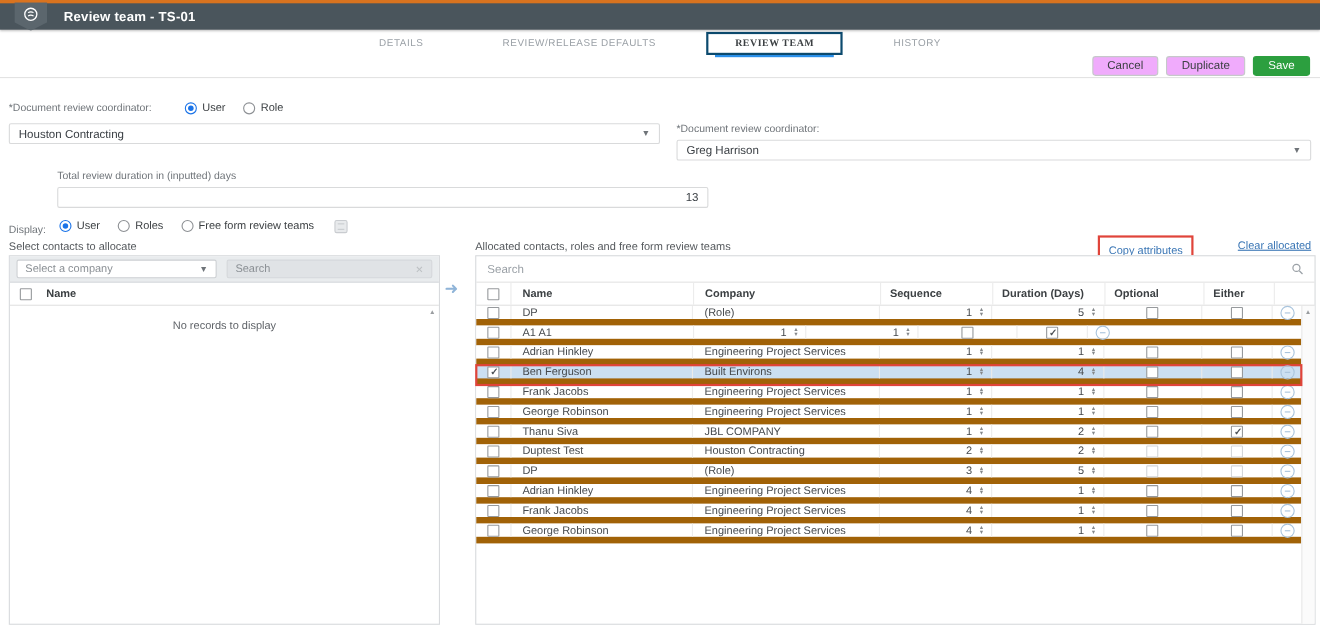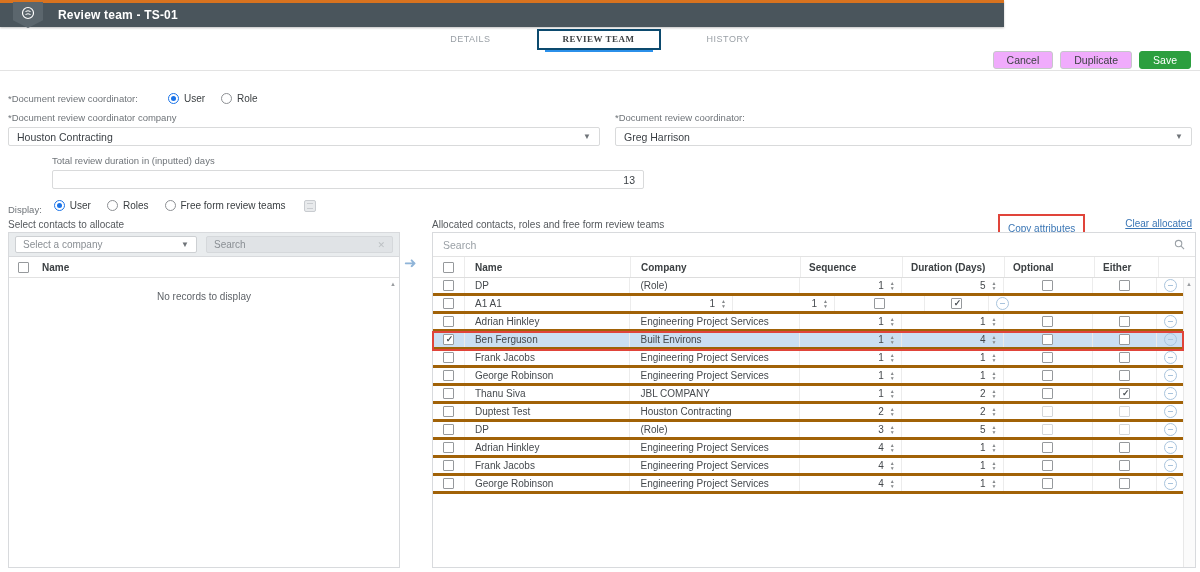--- a/index.html
+++ b/index.html
@@ -1,19 +1,19 @@
 <!DOCTYPE html>
 <html><head>
 <meta charset="utf-8">
 <style>
   * { margin:0; padding:0; box-sizing:border-box; }
   html,body { width:1200px; height:572px; background:#fff; font-family:"Liberation Sans", sans-serif; position:relative; overflow:hidden; }
 
   
-  .titlebar { position:absolute; top:0; left:0; width:1004px; height:27px; background:#4a555c; border-top:3px solid #d9731f; display:flex; align-items:center; box-shadow:0 1px 2px rgba(0,0,0,.25); z-index:5; }
+  .titlebar { position:absolute; top:0; left:0; width:1200px; height:27px; background:#4a555c; border-top:3px solid #d9731f; display:flex; align-items:center; box-shadow:0 1px 2px rgba(0,0,0,.25); z-index:5; }
   .logo-badge { width:30px; height:26px; margin-left:13px; background:#5b666d; clip-path:polygon(0 0,100% 0,100% 70%,50% 100%,0 70%); display:flex; align-items:center; justify-content:flex-start; justify-content:center; padding-bottom:4px; }
   .logo-badge svg { display:block; }
   .window-title { color:#fff; font-size:12px; font-weight:bold; margin-left:15px; letter-spacing:.2px; }
 
   
   .tabbar { position:absolute; top:29px; left:0; width:1200px; height:20px; display:flex; justify-content:center; align-items:flex-start;gap:20px; }
   .tab { position:relative; font-size:9px; letter-spacing:.5px; color:#9aa0a6; padding:5px 26px 6px; cursor:pointer; white-space:nowrap; }
   .tab.active { color:#3c4043; font-weight:bold; }
   .tab.annotated { border:2px solid #0c4a6e; padding:3px 24px 4px;font-family:Liberation Serif, serif; }
   .tab-underline { position:absolute; left:8px; right:8px; bottom:-2px; height:2px; background:#2b90ea; }
@@ -84,21 +84,21 @@
   .cell { border-right:1px solid #ececec; height:100%; }
   .c-cb   { width:32px;  display:flex; align-items:center; justify-content:center; }
   .c-name { width:166px; padding-left:10px; }
   .c-comp { width:170px; padding-left:10px; }
   .c-seq  { width:102px; padding:0 6px 0 8px; }
   .c-dur  { width:102px; padding:0 6px 0 8px; }
   .c-opt  { width:90px;  display:flex; align-items:center; justify-content:center; }
   .c-eith { width:64px;  display:flex; align-items:center; justify-content:center; }
   .c-rm   { width:26px;  display:flex; align-items:center; justify-content:center; border-right:none; }
   .rows { position:absolute; top:21px; left:0; right:12px; bottom:0; }
-  .trow { height:18px; display:flex; align-items:flex-end; border-bottom:3px solid #a16207; font-size:10px; color:#45494d; background:#fff; }
+  .trow { height:18px; display:flex; align-items:flex-end; border-bottom:6px solid #a16207; font-size:10px; color:#45494d; background:#fff; }
   .trow .cell { display:flex; align-items:center; }
   .trow .c-name, .trow .c-comp { overflow:hidden; white-space:nowrap; }
   .trow.selected { background:#cbdff2; }
   .trow.annotated { outline:2px solid #e0443a; outline-offset:-1px; z-index:2; position:relative; }
   .num-cell { justify-content:flex-end; }
   .stepper { display:flex; flex-direction:column; margin-left:6px; }
   .stepper span { font-size:5px; line-height:4.5px; color:#85888b; }
   .rm-icon { width:13px; height:13px; border:1px solid #a9c4dd; border-radius:50%; position:relative; cursor:pointer; }
   .rm-icon::after { content:""; position:absolute; left:3px; right:3px; top:5px; height:1px; background:#a9c4dd; }
 
@@ -112,20 +112,21 @@
     <svg class="logo-icon" width="14" height="14" viewBox="0 0 14 14">
       <circle cx="7" cy="7" r="5.5" fill="none" stroke="#ffffff" stroke-width="1.2"></circle>
       <path d="M4.5 5.5 Q7 4 9.5 5.5 M4.5 8.5 Q7 7 9.5 8.5" fill="none" stroke="#ffffff" stroke-width="1"></path>
     </svg>
   </div>
   <div class="window-title">Review team - TS-01</div>
 </div>
 
 <div class="tabbar">
     <div class="tab"><span>DETAILS</span></div>
+    <div class="tab"><span>REVIEW/RELEASE DEFAULTS</span></div>
     <div class="tab active annotated"><span>REVIEW TEAM</span><div class="tab-underline"></div></div>
     <div class="tab"><span>HISTORY</span></div>
   </div>
 
 <div class="actionbar">
   <button class="btn">Cancel</button>
   <button class="btn">Duplicate</button>
   <button class="btn btn-save">Save</button>
 </div>
 
@@ -137,21 +138,20 @@
         <span class="radio-label">User</span>
       </span>
       <span class="radio-item">
         <span class="radio-dot"></span>
         <span class="radio-label">Role</span>
       </span>
     </span>
 </div>
 
 <div class="fgroup" style="top:112px; left:8px; width:592px;">
-  <span class="form-label">*Document review coordinator company</span>
   <div class="field">
     <span>Houston Contracting</span>
     <span class="chev">▼</span>
   </div>
 </div>
 
 <div class="fgroup" style="top:112px; left:615px; width:577px;">
   <span class="form-label">*Document review coordinator:</span>
   <div class="field">
     <span>Greg Harrison</span>

